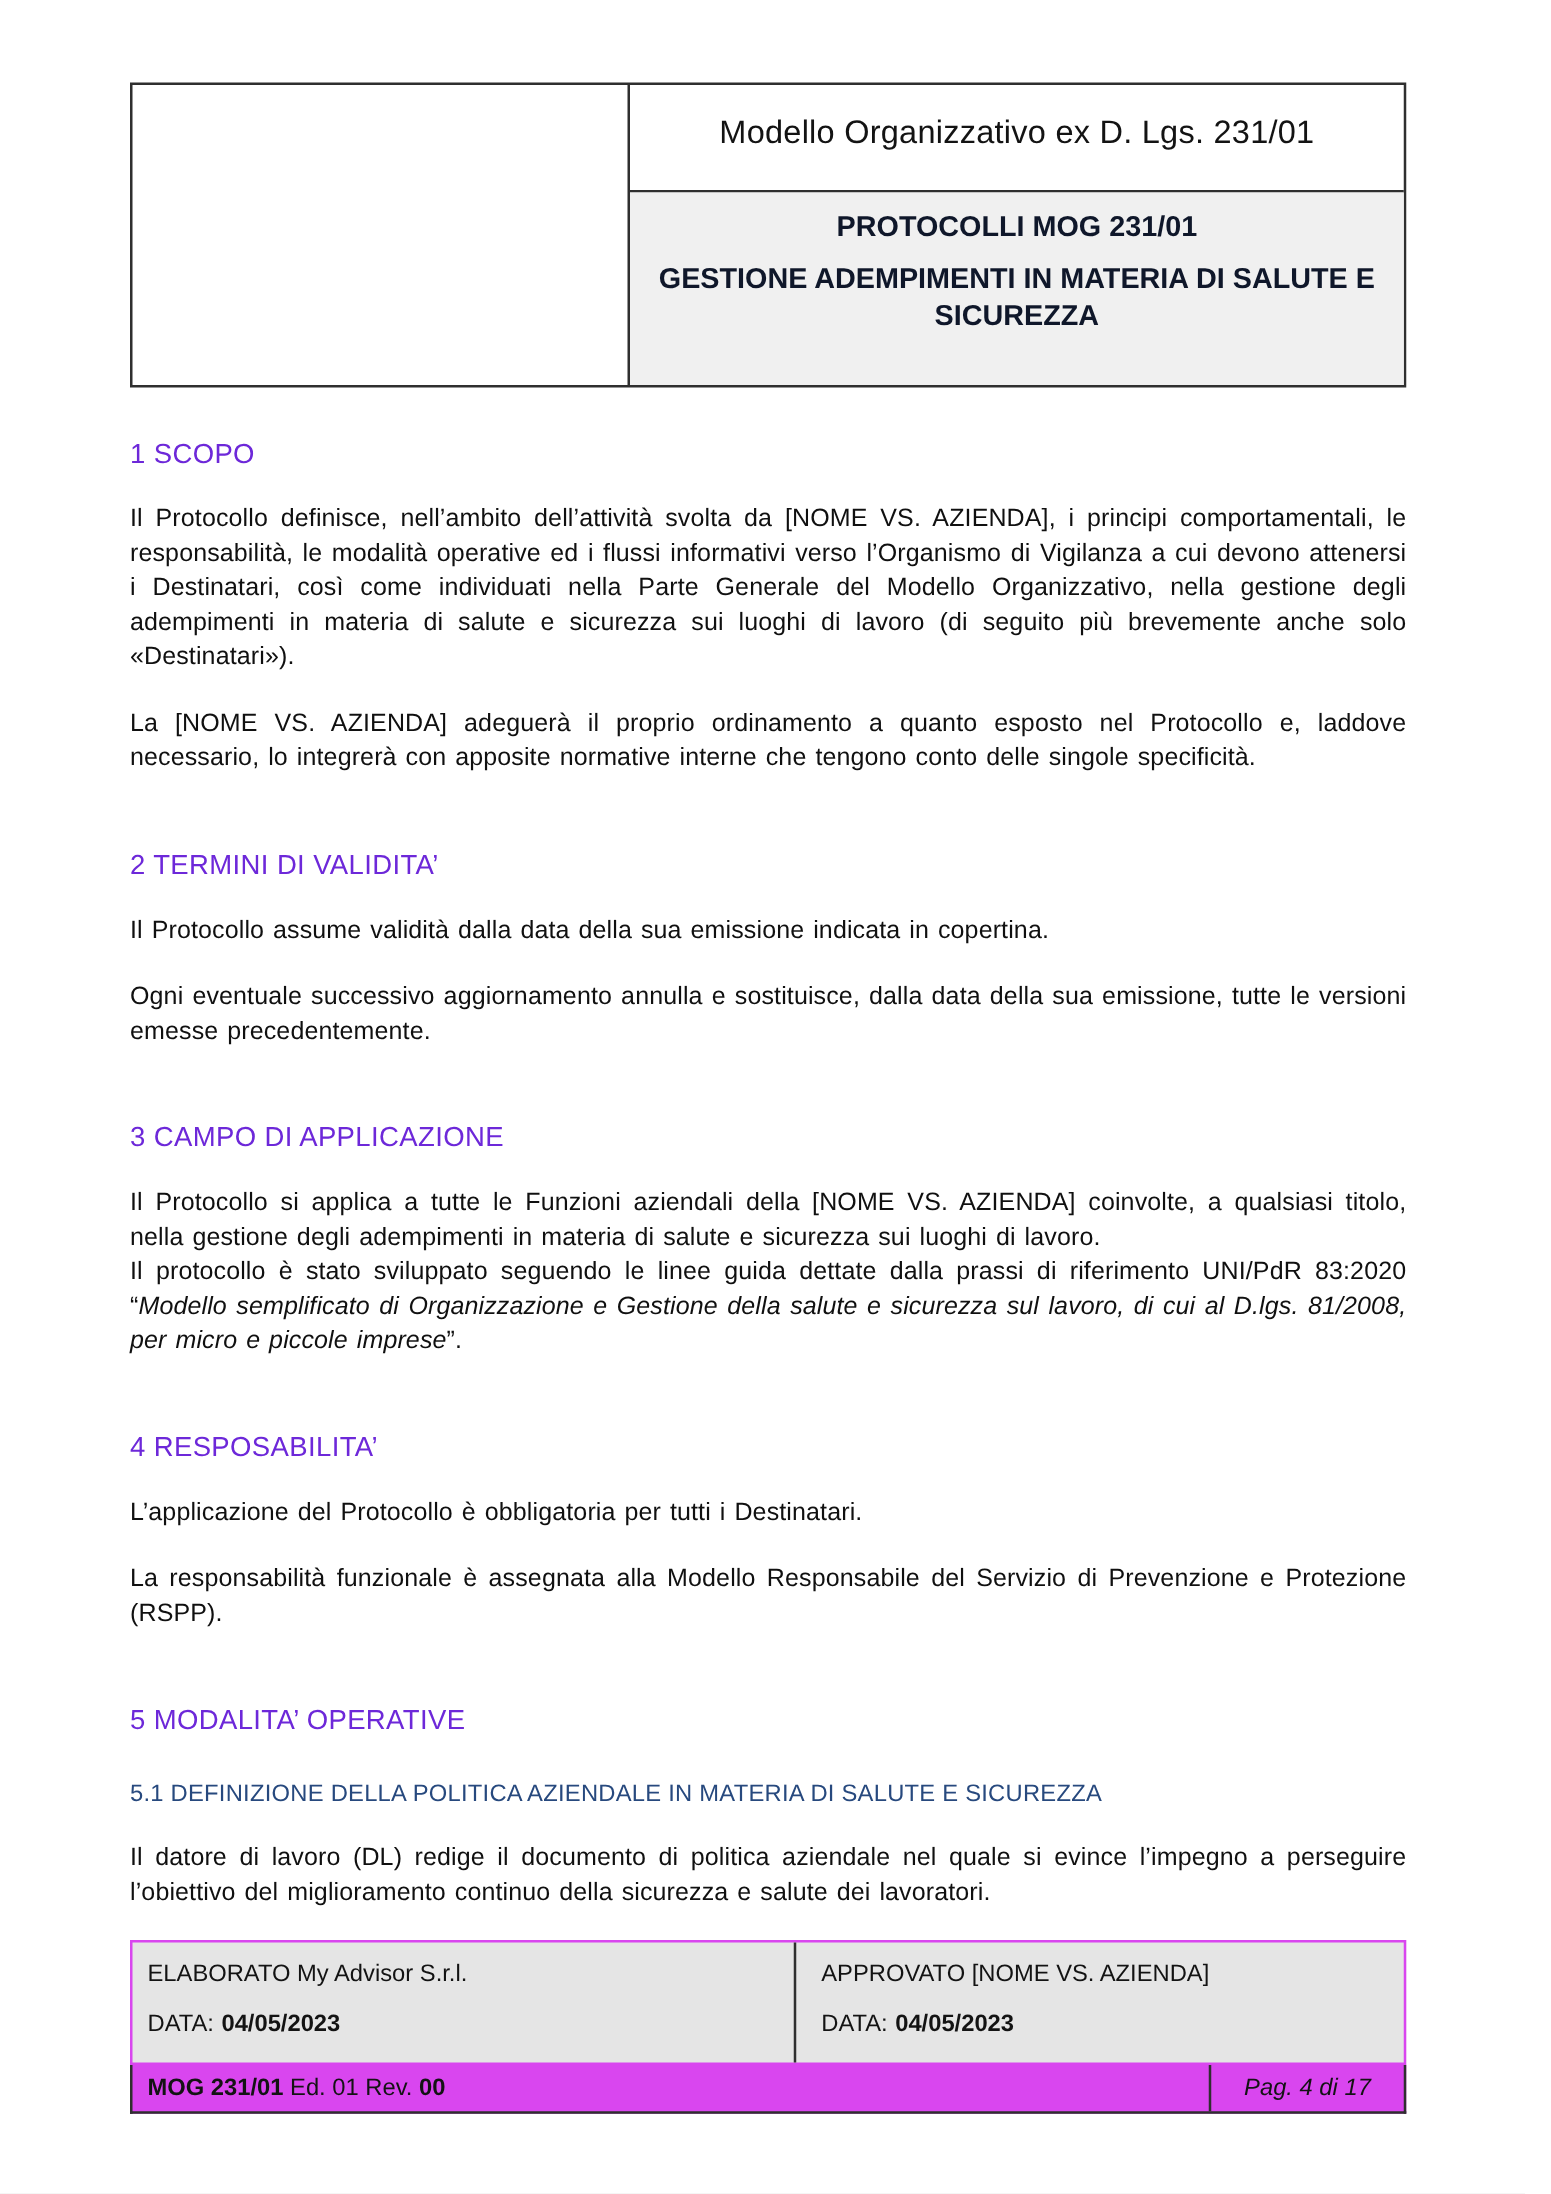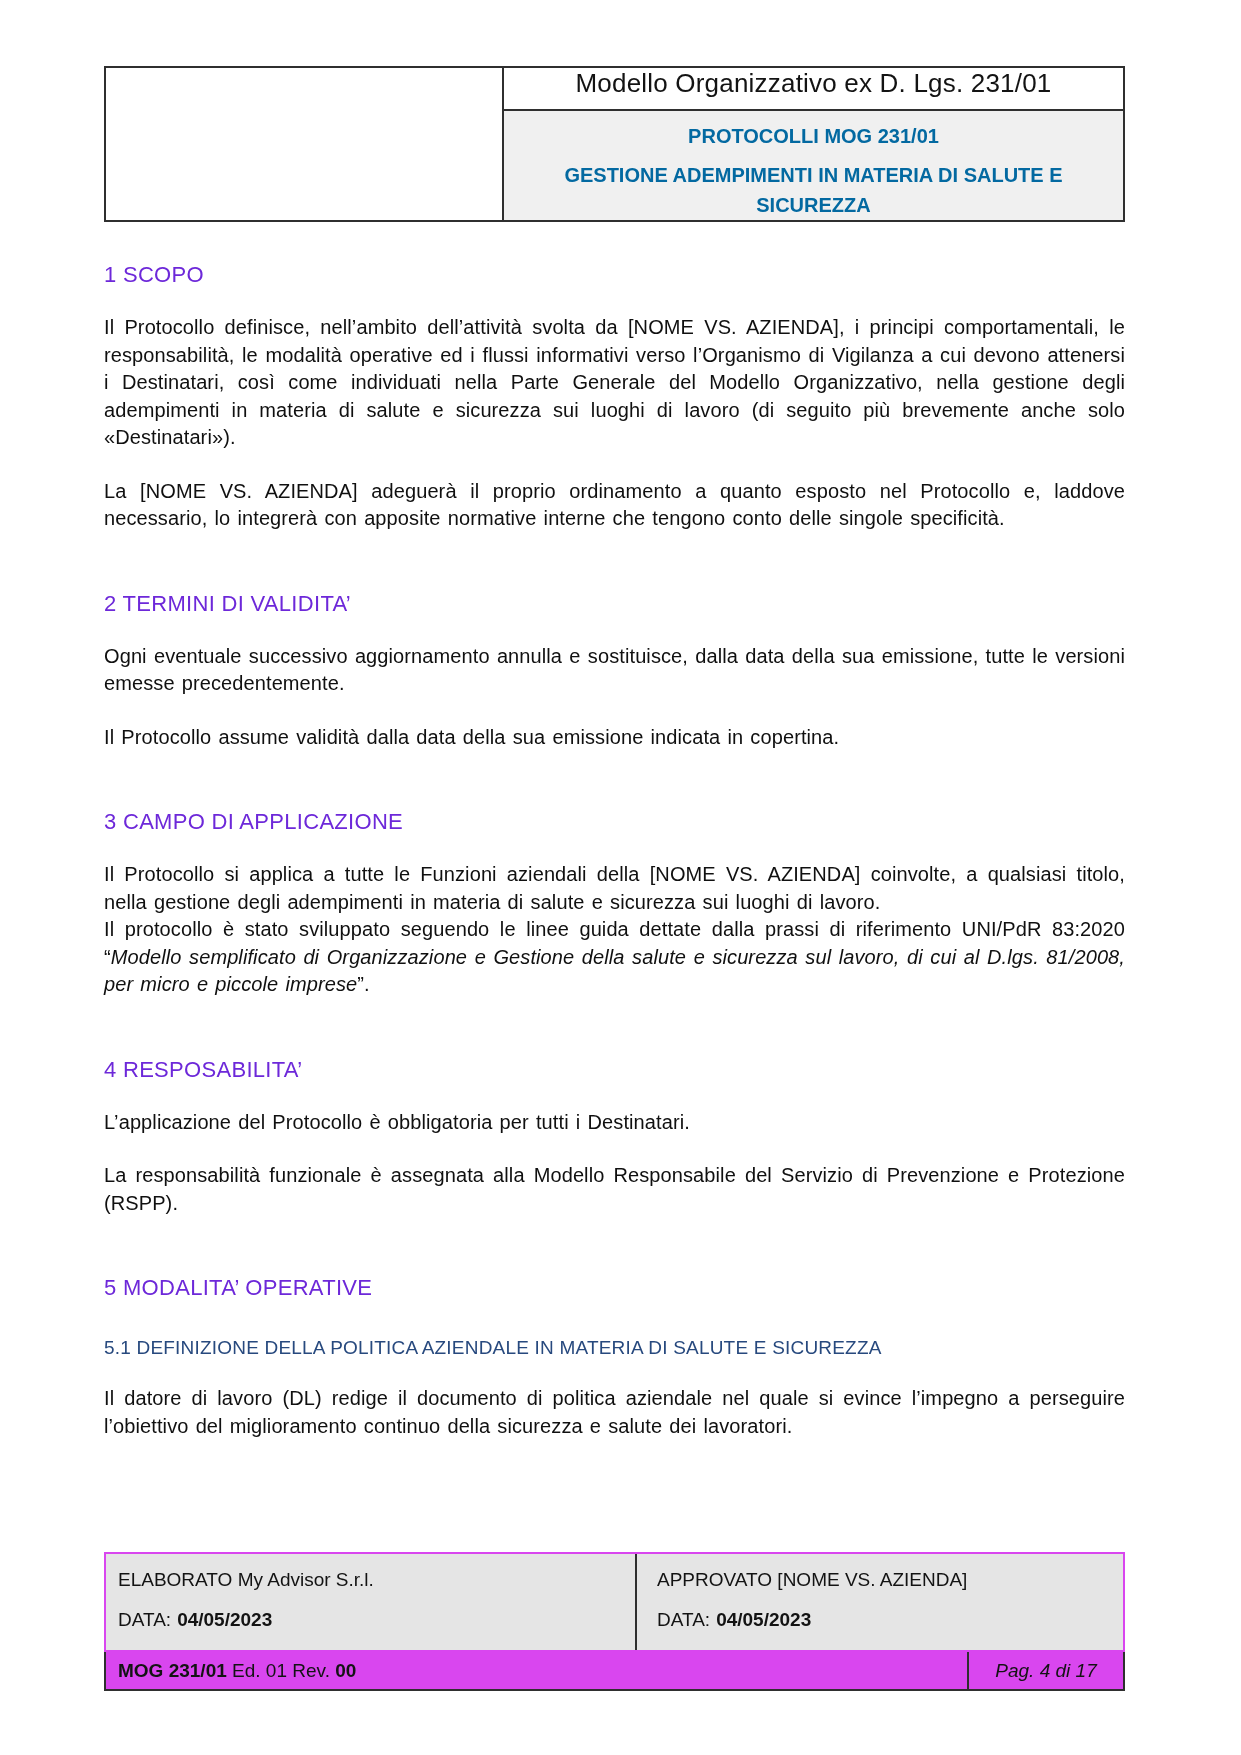--- a/index.html
+++ b/index.html
@@ -11,35 +11,35 @@
     font-family:"Liberation Sans", sans-serif;
     color:#101010;
     overflow:hidden;
     margin:0 auto;
   }
   .content {
     position:absolute; left:104px; top:66px; width:1021px;
   }
   
   .header-table {
-    display:flex; width:100%; height:156px;
+    display:flex; width:100%; height:244px;
     border:2px solid #2f2f2f;
     padding-left:15px;
   }
   .logo-cell { width:383px; border-right:2px solid #2f2f2f; background:#ffffff; }
   .header-right { flex:1; display:flex; flex-direction:column; min-width:0; }
   .title-cell {
     height:86px; border-bottom:2px solid #2f2f2f;
     display:flex; align-items:center; justify-content:center;
     font-size:26px; letter-spacing:0.2px; color:#131313;
     padding-bottom:10px;
   }
   .subtitle-cell {
     flex:1; background:#f0f0f0; text-align:center;
-    font-weight:bold; font-size:20px; color:#0369a1;
+    font-weight:bold; font-size:23px; color:#0f172a;
     padding-top:8px;
   }
   .subtitle-line1 { margin-top:6px; }
   .subtitle-line2 { margin:12px auto 0; max-width:580px; line-height:30px; }
   
   .sec-heading {
     font-size:22px; font-weight:400; letter-spacing:0.3px;
     color:#6d28d9; margin-top:58px;
   }
   .sec-heading.first { margin-top:40px; }
@@ -88,22 +88,22 @@
           <div class="subtitle-line2">GESTIONE ADEMPIMENTI IN MATERIA DI SALUTE E SICUREZZA</div>
         </div>
       </div>
     </div>
 
     <div class="sec-heading first">1 SCOPO</div>
     <p class="body">Il Protocollo definisce, nell’ambito dell’attività svolta da [NOME VS. AZIENDA], i principi comportamentali, le responsabilità, le modalità operative ed i flussi informativi verso l’Organismo di Vigilanza a cui devono attenersi i Destinatari, così come individuati nella Parte Generale del Modello Organizzativo, nella gestione degli adempimenti in materia di salute e sicurezza sui luoghi di lavoro (di seguito più brevemente anche solo «Destinatari»).</p>
     <p class="body">La [NOME VS. AZIENDA] adeguerà il proprio ordinamento a quanto esposto nel Protocollo e, laddove necessario, lo integrerà con apposite normative interne che tengono conto delle singole specificità.</p>
 
     <div class="sec-heading">2 TERMINI DI VALIDITA’</div>
+    <p class="body">Il Protocollo assume validità dalla data della sua emissione indicata in copertina.</p>
     <p class="body">Ogni eventuale successivo aggiornamento annulla e sostituisce, dalla data della sua emissione, tutte le versioni emesse precedentemente.</p>
-    <p class="body">Il Protocollo assume validità dalla data della sua emissione indicata in copertina.</p>
 
     <div class="sec-heading">3 CAMPO DI APPLICAZIONE</div>
     <p class="body">Il Protocollo si applica a tutte le Funzioni aziendali della [NOME VS. AZIENDA] coinvolte, a qualsiasi titolo, nella gestione degli adempimenti in materia di salute e sicurezza sui luoghi di lavoro.</p>
     <p class="body cont"><span>Il protocollo è stato sviluppato seguendo le linee guida dettate dalla prassi di riferimento UNI/PdR 83:2020 “</span><span class="it">Modello semplificato di Organizzazione e Gestione della salute e sicurezza sul lavoro, di cui al D.lgs. 81/2008, per micro e piccole imprese</span><span>”.</span></p>
 
     <div class="sec-heading">4 RESPOSABILITA’</div>
     <p class="body">L’applicazione del Protocollo è obbligatoria per tutti i Destinatari.</p>
     <p class="body">La responsabilità funzionale è assegnata alla Modello Responsabile del Servizio di Prevenzione e Protezione (RSPP).</p>
 
     <div class="sec-heading">5 MODALITA’ OPERATIVE</div>

